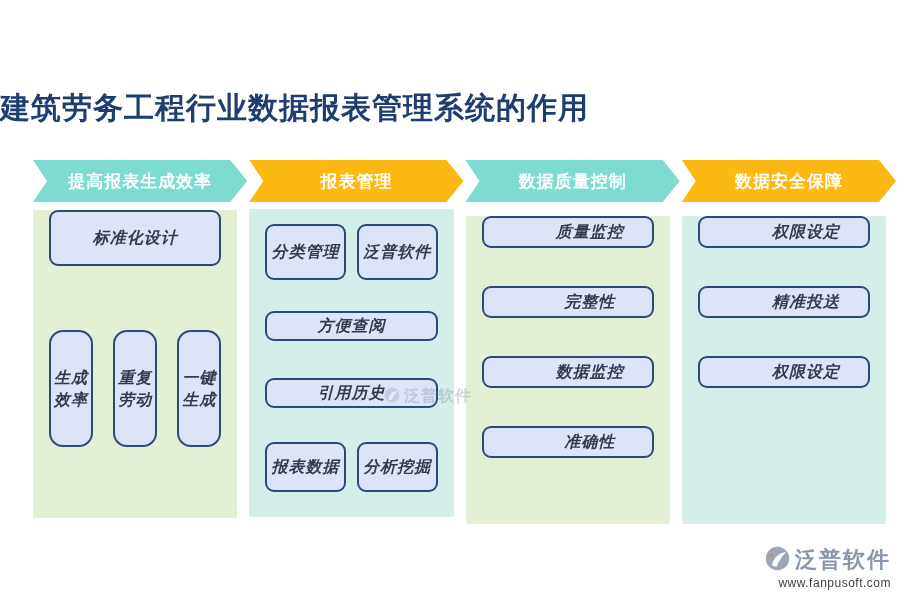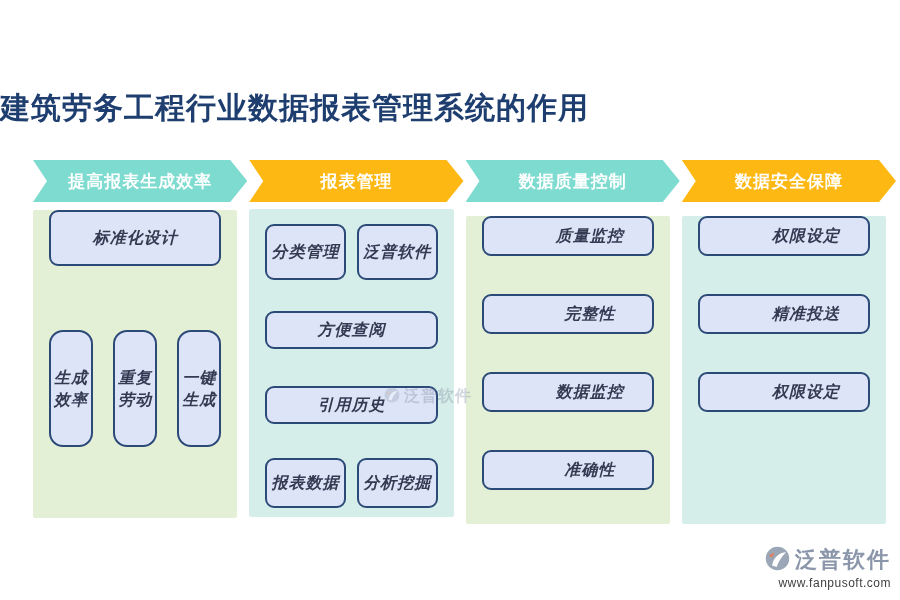--- a/index.html
+++ b/index.html
@@ -40,27 +40,27 @@
   .pills{margin-top:64px;display:flex;justify-content:space-between;gap:6px;}
   .pill{
     width:44px;height:117px;border-radius:14px;
     text-align:center;white-space:pre-line;line-height:1.35;font-size:16px;
   }
   
   .pair{display:flex;gap:11px;}
   .pair .bx{flex:1;padding:0 2px;}
   .pair.r1{margin-top:7px;}
   .pair.r1 .bx{height:56px;margin-top:15px;}
-  .wide{height:38px;}
+  .wide{height:30px;}
   .w1{margin-top:31px;}
   .w2{margin-top:37px;}
   .pair.r2{margin-top:34px;}
   .pair.r2 .bx{height:50px;}
   
-  .lbx{height:40px;margin-top:38px;padding-left:44px;}
+  .lbx{height:32px;margin-top:38px;padding-left:44px;}
   .lbx.first{margin-top:14px;}
   
   .watermark{
     position:absolute;left:384px;top:386px;display:flex;align-items:center;gap:4px;
     opacity:0.35;z-index:3;pointer-events:none;
   }
   .watermark .wm-text{font-size:16px;font-weight:bold;color:#7d8aa0;letter-spacing:1px;}
   
   .footer{
     position:absolute;right:9px;bottom:10px;text-align:right;

